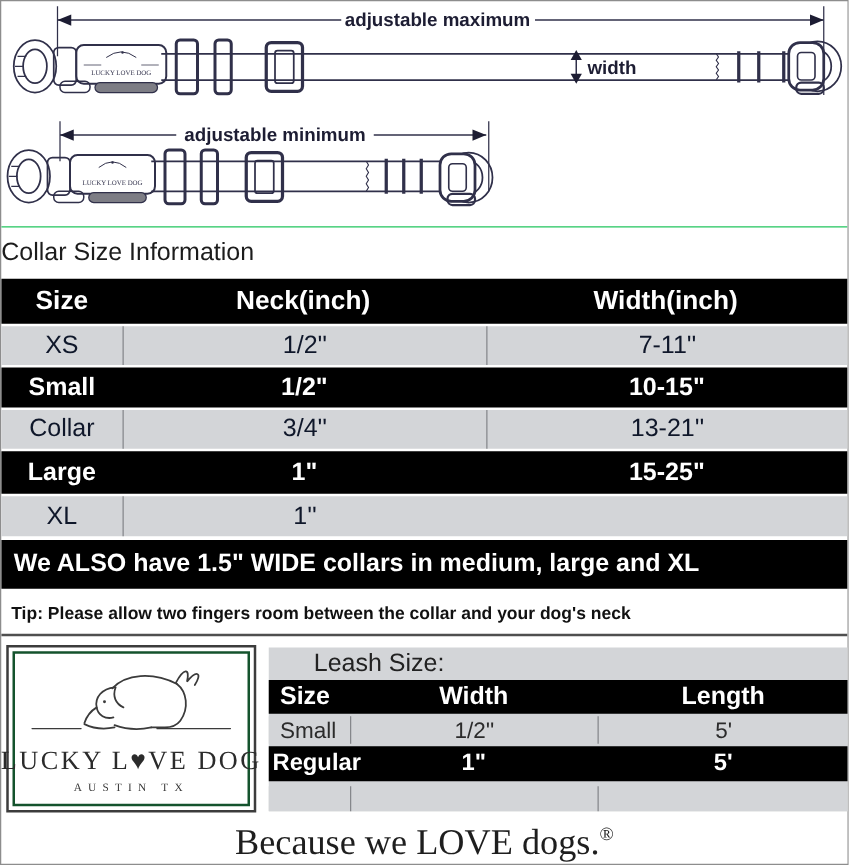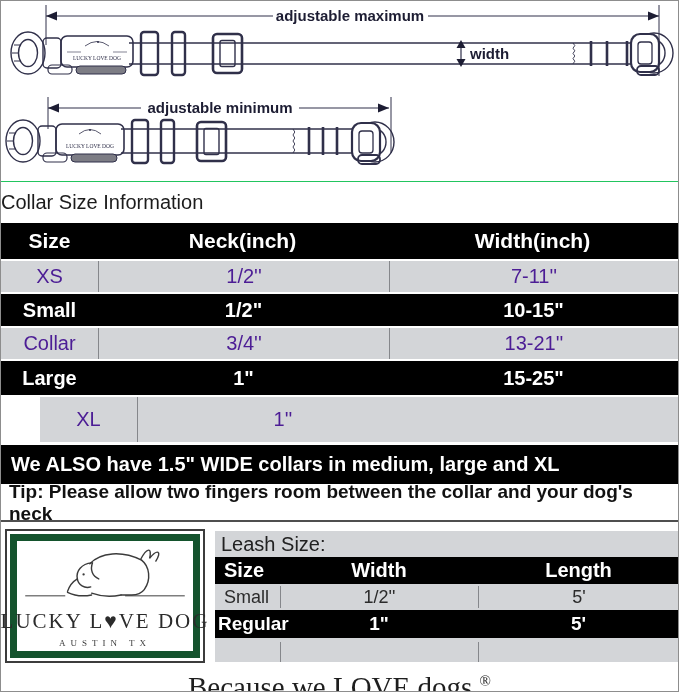--- a/index.html
+++ b/index.html
@@ -16,40 +16,40 @@
   
   .sec-heading{height:41px;display:flex;align-items:center;padding-left:0;
     font-size:20px;color:#1c1c1c;}
   
   .ct-row{display:flex;margin-top:2px;align-items:stretch;}
   .ct-row .cell{display:flex;align-items:center;justify-content:center;box-sizing:border-box;}
   .c1{width:97px;}
   .c2{width:291px;}
   .c3{flex:1;}
   .ct-header{margin-top:0;height:36px;background:#000;color:#fff;font-weight:bold;font-size:21px;}
-  .row-gray{height:31px;background:#d3d5d8;color:#4c1d95;font-size:20px;}
+  .row-gray{height:31px;background:#d3d5d8;color:#0f172a;font-size:20px;}
   .row-gray .c2,.row-gray .c3{border-left:1px solid #85878b;}
   .row-black{height:32px;background:#000;color:#fff;font-weight:bold;font-size:20px;}
   
   .banner{margin-top:3px;height:39px;background:#000;color:#fff;display:flex;align-items:center;
     padding-left:10px;font-weight:bold;font-size:20px;}
   .tip{margin-top:2px;height:34px;display:flex;align-items:center;padding-left:8px;
-    font-weight:bold;font-size:19px;color:#111;border-bottom:2px solid #4f4f4f;}
+    font-weight:bold;font-size:14px;color:#111;border-bottom:2px solid #4f4f4f;}
   
   .bottom{position:relative;height:183px;}
   .logo-box{position:absolute;left:4px;top:7px;width:200px;height:134px;box-sizing:border-box;
     border:2px solid #3c3c3c;padding:3px;background:#fff;}
-  .logo-inner{width:100%;height:100%;box-sizing:border-box;border:7px solid #14532d;
+  .logo-inner{width:100%;height:100%;box-sizing:border-box;border:2px solid #14532d;
     display:flex;flex-direction:column;align-items:center;justify-content:center;}
   .brand-line{font-family:"Liberation Serif",serif;font-size:21px;letter-spacing:2px;
     color:#2b2b2b;white-space:nowrap;margin-top:-2px;}
   .brand-city{font-family:"Liberation Serif",serif;font-size:9px;letter-spacing:5px;
     color:#3a3a3a;margin-top:4px;}
   .leash-panel{position:absolute;left:214px;top:9px;width:464px;height:131px;background:#d3d5d8;}
-  .leash-heading{height:26px;display:flex;align-items:center;padding-left:6px;
+  .leash-heading{height:26px;display:flex;align-items:center;padding-left:36px;
     font-size:20px;color:#222;}
   .lt-row{display:flex;align-items:stretch;}
   .lt-row .cell{display:flex;align-items:center;box-sizing:border-box;justify-content:center;}
   .s1{width:65px;justify-content:flex-start !important;padding-left:9px;}
   .s2{width:198px;}
   .s3{flex:1;}
   .lt-header{height:27px;background:#000;color:#fff;font-weight:bold;font-size:20px;}
   .lt-gray{margin-top:2px;height:22px;background:#d3d5d8;font-size:18px;color:#2b2b2b;}
   .lt-gray .s2,.lt-gray .s3{border-left:1px solid #85878b;}
   .lt-black{margin-top:2px;height:28px;background:#000;color:#fff;font-weight:bold;font-size:19px;}
@@ -185,21 +185,21 @@
     <div class="ct-row row-gray">
       <div class="cell c1">Collar</div>
       <div class="cell c2">3/4''</div>
       <div class="cell c3">13-21''</div>
     </div>
     <div class="ct-row row-black" style="height:34px;">
       <div class="cell c1">Large</div>
       <div class="cell c2">1"</div>
       <div class="cell c3">15-25"</div>
     </div>
-    <div class="ct-row row-gray" style="height:45px;margin-left:39px;">
+    <div class="ct-row row-gray" style="height:32px;">
       <div class="cell c1">XL</div>
       <div class="cell c2">1''</div>
     </div>
   </div>
 
   <div class="banner">We ALSO have 1.5" WIDE collars in medium, large and XL</div>
   <div class="tip">Tip: Please allow two fingers room between the collar and your dog's neck</div>
 
   <div class="bottom">
 

